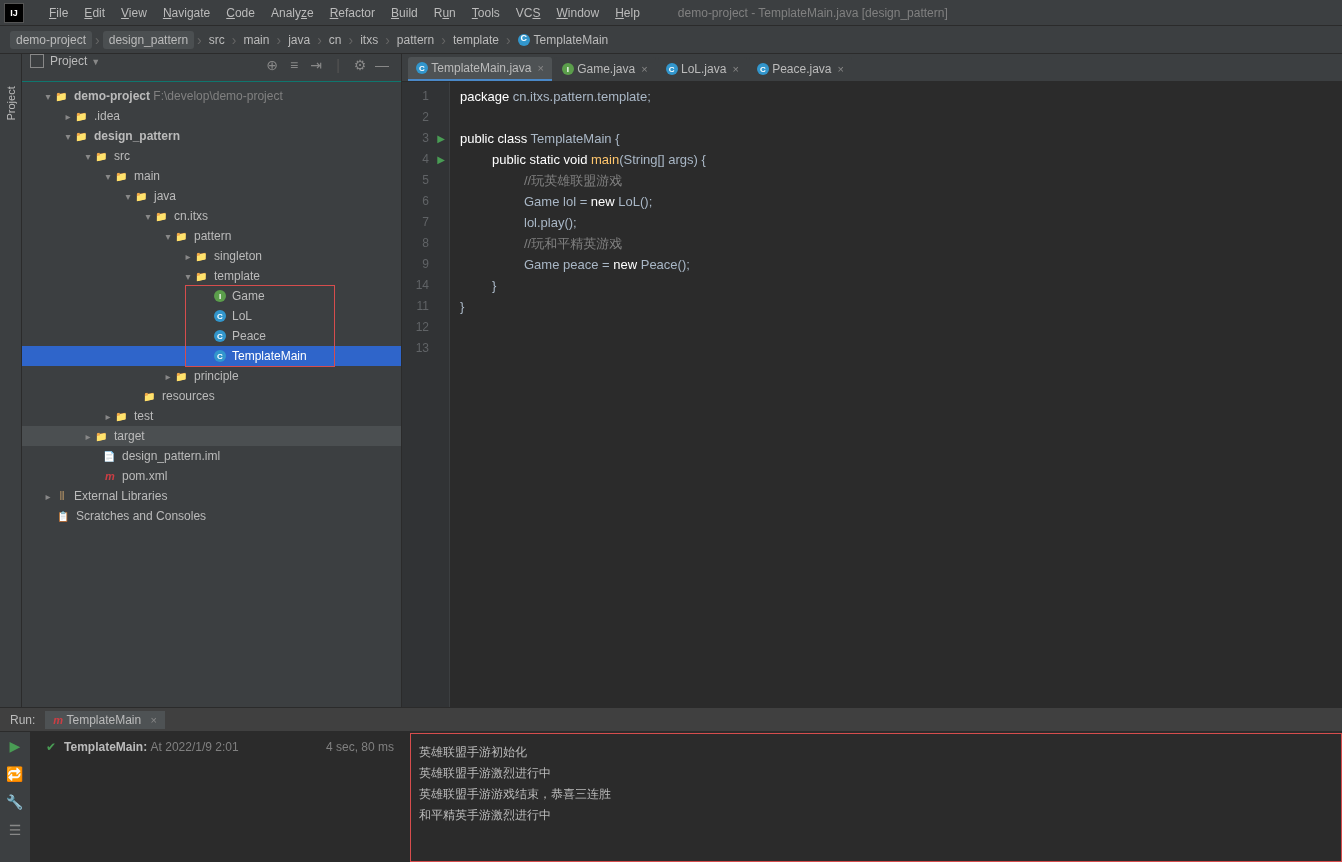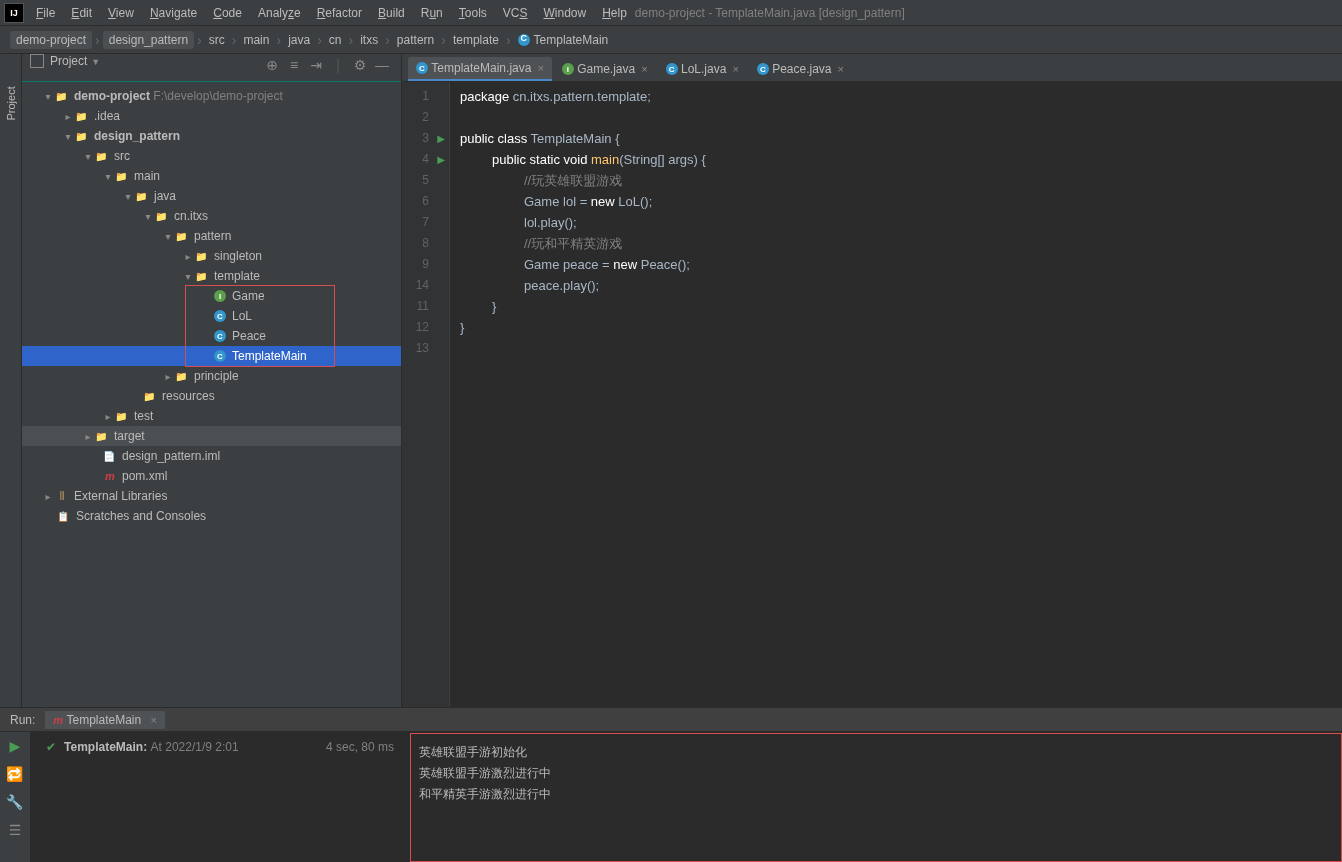--- a/index.html
+++ b/index.html
@@ -1,21 +1,21 @@
 <!DOCTYPE html>
 <html><head>
 <meta charset="utf-8">
 <style>
 * { margin:0; padding:0; box-sizing:border-box; font-family:"Segoe UI",Arial,sans-serif; }
 body { background:#3c3f41; color:#bbb; font-size:12px; width:1342px; height:862px; overflow:hidden; position:relative; }
 .menubar { height:26px; background:#3c3f41; display:flex; align-items:center; padding:0 4px; border-bottom:1px solid #2b2b2b; }
-.app-icon { width:20px; height:20px; background:#000; margin-right:4px; display:flex; align-items:center; justify-content:center; font-size:9px; color:#fff; font-weight:bold; border:1px solid #555;}
+.app-icon { width:20px; height:20px; background:#000; margin-right:17px; display:flex; align-items:center; justify-content:center; font-size:9px; color:#fff; font-weight:bold; border:1px solid #555;}
 .menu-item { padding:3px 8px; cursor:pointer; color:#bbb; }
 .menu-item u { text-decoration:underline; }
-.window-title { color:#808080; font-size:12px; }
+.window-title { margin-left:30px; color:#808080; font-size:12px; }
 .breadcrumb { height:28px; background:#3c3f41; display:flex; align-items:center; padding:0 10px; border-bottom:1px solid #2b2b2b; }
 .bc-item { color:#bbb; cursor:pointer; padding:2px 4px; }
 .bc-item.hl { background:#4b4f51; border-radius:3px; padding:2px 6px; }
 .bc-sep { color:#666; margin:0 3px; font-size:14px; }
 .bc-icon { display:inline-block; width:12px; height:12px; border-radius:50%; background:#3296cc; margin-right:4px; vertical-align:middle; position:relative; }
 .bc-icon::after { content:"C"; position:absolute; left:3px; top:-1px; font-size:9px; color:#fff; font-weight:bold;}
 .main-area { display:flex; height:calc(100% - 26px - 28px - 155px); }
 .left-sidebar { width:22px; background:#3c3f41; border-right:1px solid #2b2b2b; }
 .sidebar-label { transform:rotate(-90deg); transform-origin:center; white-space:nowrap; color:#bbb; margin-top:50px; font-size:11px; }
 .project-panel { width:380px; background:#3c3f41; border-right:1px solid #2b2b2b; display:flex; flex-direction:column; }
@@ -258,21 +258,20 @@
       <div class="code">
         <div><span class="kw">package</span><span> cn.itxs.pattern.template;</span></div>
         <div>&nbsp;</div>
         <div><span class="kw">public class </span><span>TemplateMain </span><span>{</span></div>
         <div style="padding-left:32px"><span class="kw">public static void </span><span class="fn">main</span><span>(String[] args) {</span></div>
         <div style="padding-left:64px"><span class="cmt">//玩英雄联盟游戏</span></div>
         <div style="padding-left:64px"><span>Game lol = </span><span class="kw">new </span><span>LoL();</span></div>
         <div style="padding-left:64px"><span>lol.play();</span></div>
         <div style="padding-left:64px"><span class="cmt">//玩和平精英游戏</span></div>
         <div style="padding-left:64px"><span>Game peace = </span><span class="kw">new </span><span>Peace();</span></div>
-        <div style="padding-left:64px"><span>peace.play();</span></div>
         <div style="padding-left:32px"><span>}</span></div>
         <div><span>}</span></div>
         <div>&nbsp;</div>
       </div>
     </div>
   </div>
 </div>
 
 <div class="bottom-panel">
   <div class="run-header">
@@ -288,20 +287,21 @@
     </div>
     <div class="run-status">
       <span class="check">✔</span>
       <span class="bold">TemplateMain:</span>&nbsp;
       <span class="dim">At 2022/1/9 2:01</span>
       <span class="dim" style="margin-left:auto">4 sec, 80 ms</span>
     </div>
     <div class="console">
       <div>英雄联盟手游初始化</div>
       <div>英雄联盟手游激烈进行中</div>
+      <div>英雄联盟手游游戏结束，恭喜三连胜</div>
       <div>和平精英手游激烈进行中</div>
     </div>
   </div>
 </div>
 
 <div class="red-box" style="left:185px; top:285px; width:150px; height:82px;"></div>
 
 <div class="struct-label">cture</div>
 
 </body></html>

